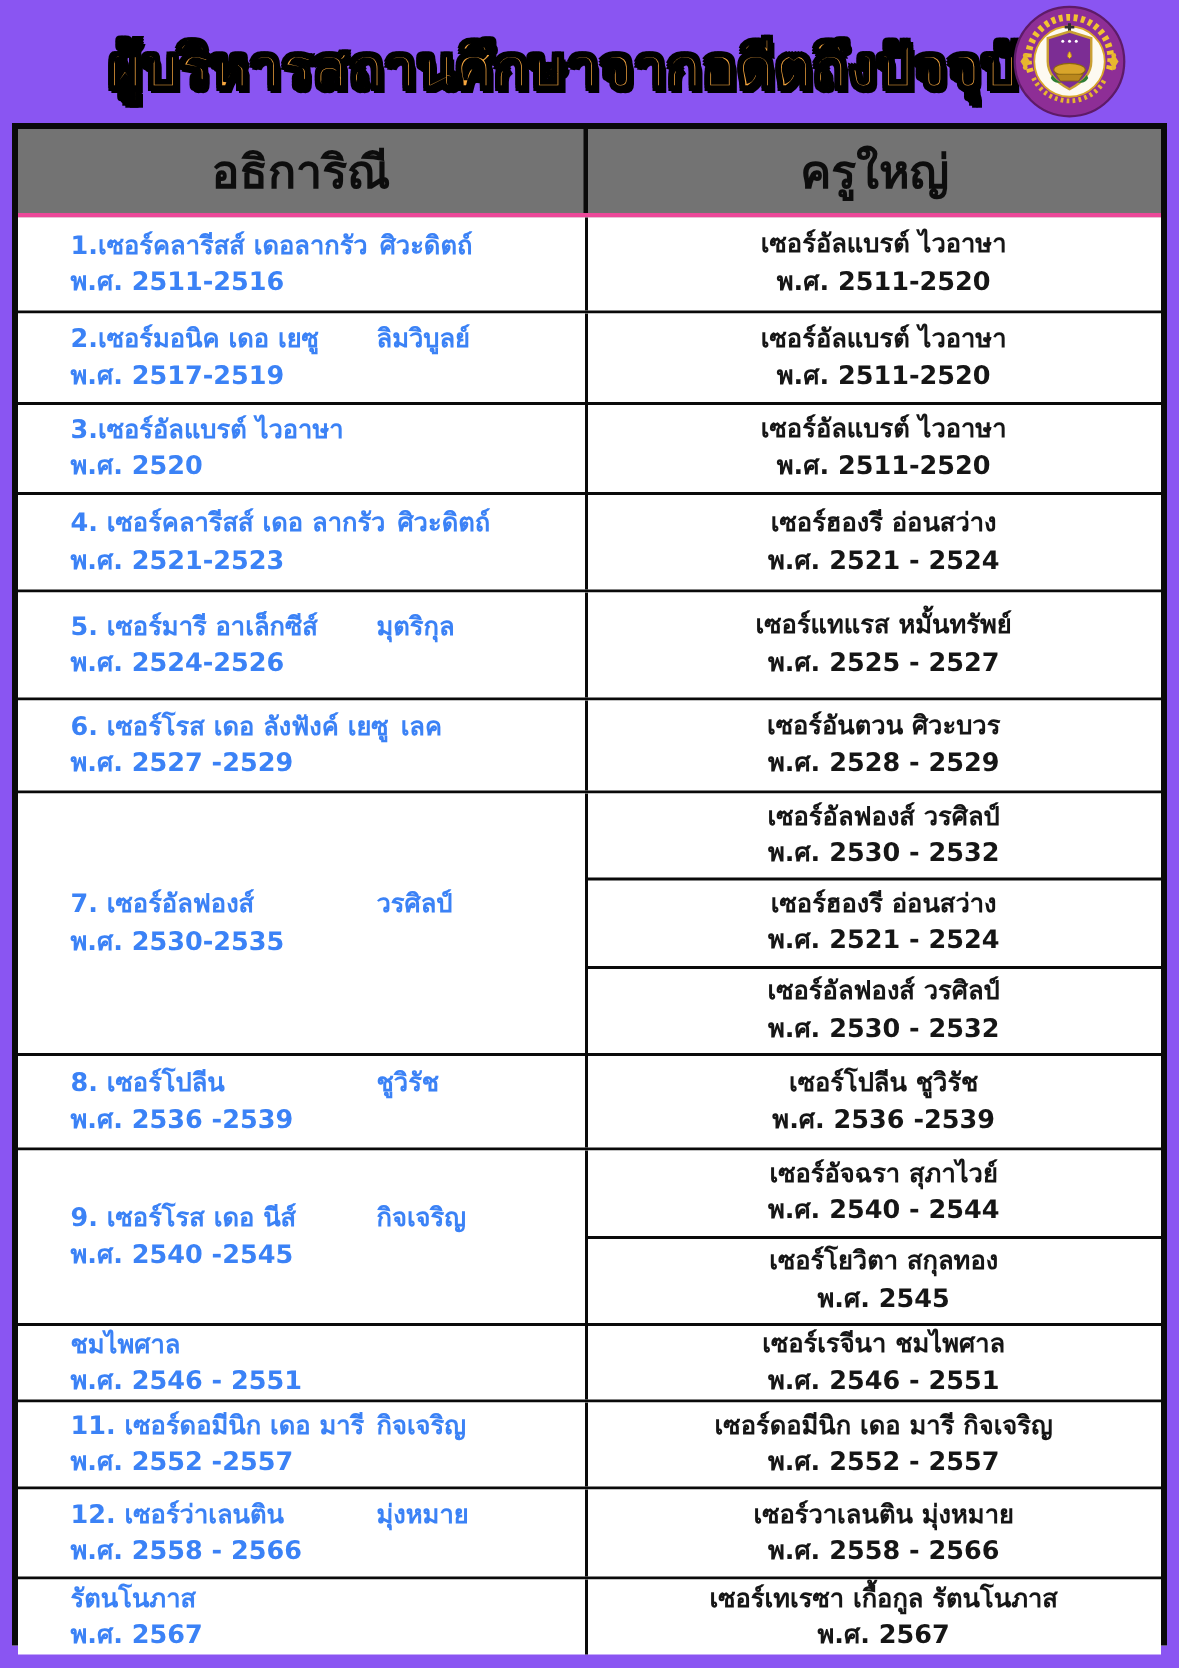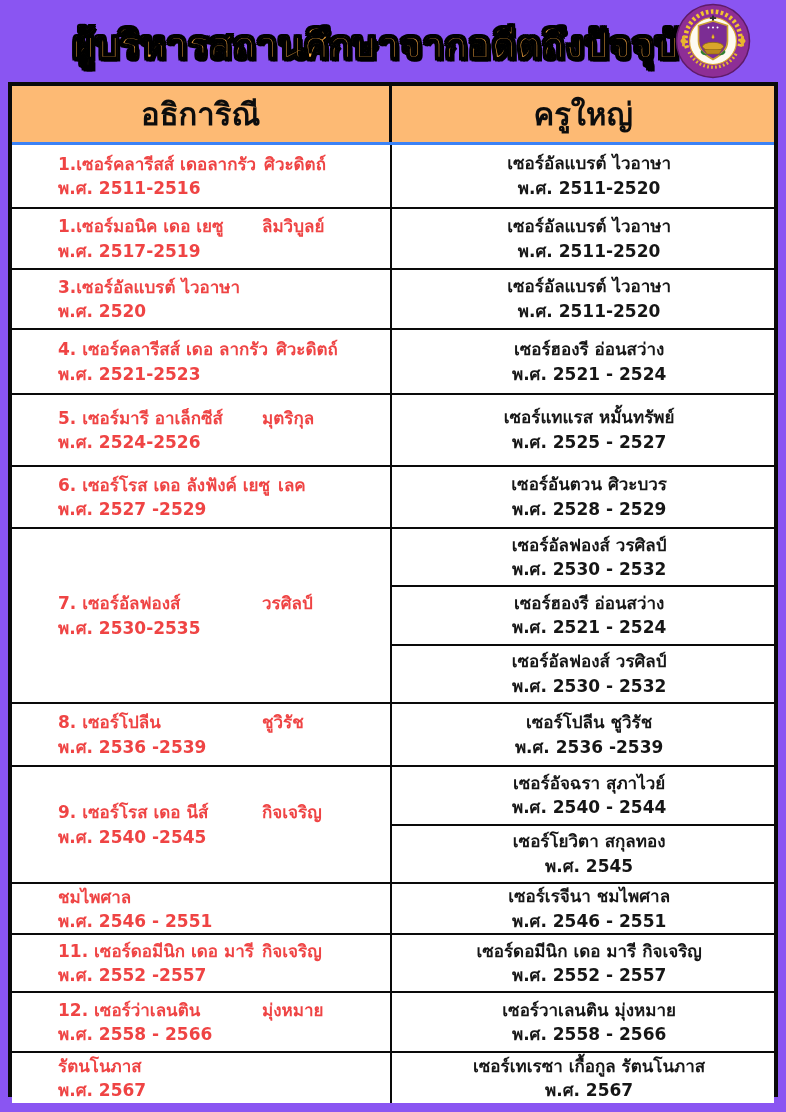--- a/index.html
+++ b/index.html
@@ -24,37 +24,37 @@
   }
   
   .logo{position:absolute;left:675px;top:3px;width:76px;height:76px;}
   
   .tbl{
     position:absolute;left:8px;top:82px;width:770px;height:1015px;
     box-sizing:border-box;border:4px solid #0a0a0a;background:#ffffff;
     display:flex;flex-direction:column;
   }
   .thead{
-    display:flex;flex:0 0 56px;background:#fdba74;
-    border-bottom:3px solid #3b82f6;
+    display:flex;flex:0 0 56px;background:#737373;
+    border-bottom:3px solid #ec4899;
   }
   .th{
     display:flex;align-items:center;justify-content:center;
     font-size:31px;font-weight:800;color:#0d0d0d;
   }
   .th.left{width:49.9%;border-right:3px solid #0a0a0a;box-sizing:border-box;}
   .th.right{flex:1;}
   #bands{display:flex;flex-direction:column;flex:1;}
   .band{display:flex;border-top:2.5px solid #0a0a0a;box-sizing:border-box;}
   #bands .band:first-child{border-top:none;}
   .cl{
     width:49.9%;box-sizing:border-box;border-right:2.5px solid #0a0a0a;
     display:flex;flex-direction:column;justify-content:center;
-    padding-left:46px;background:#fff;
-    font-size:17px;font-weight:700;color:#ef4444;line-height:1.42;
+    padding-left:35px;background:#fff;
+    font-size:17px;font-weight:700;color:#3b82f6;line-height:1.42;
   }
   .l1{display:flex;}
   .p1{min-width:196px;padding-right:8px;}
   .cr{flex:1;display:flex;flex-direction:column;background:#fff;}
   .sub{
     flex:1;display:flex;flex-direction:column;justify-content:center;
     text-align:center;
     font-size:17px;font-weight:700;color:#161616;line-height:1.45;padding-left:12px;
   }
   .sub + .sub{border-top:2.5px solid #0a0a0a;}
@@ -119,21 +119,21 @@
           <div class="cr">
             <div class="sub">
               <div>เซอร์อัลแบรต์ ไวอาษา</div>
               <div>พ.ศ. 2511-2520</div>
             </div>
           </div>
         </div>
         <div class="band" style="flex: 0 0 61px;">
           <div class="cl">
             <div class="l1">
-              <span class="p1">1.เซอร์มอนิค เดอ เยซู</span>
+              <span class="p1">2.เซอร์มอนิค เดอ เยซู</span>
               <span class="p2">ลิมวิบูลย์</span>
             </div>
             <div class="l2">พ.ศ. 2517-2519</div>
           </div>
           <div class="cr">
             <div class="sub">
               <div>เซอร์อัลแบรต์ ไวอาษา</div>
               <div>พ.ศ. 2511-2520</div>
             </div>
           </div>

